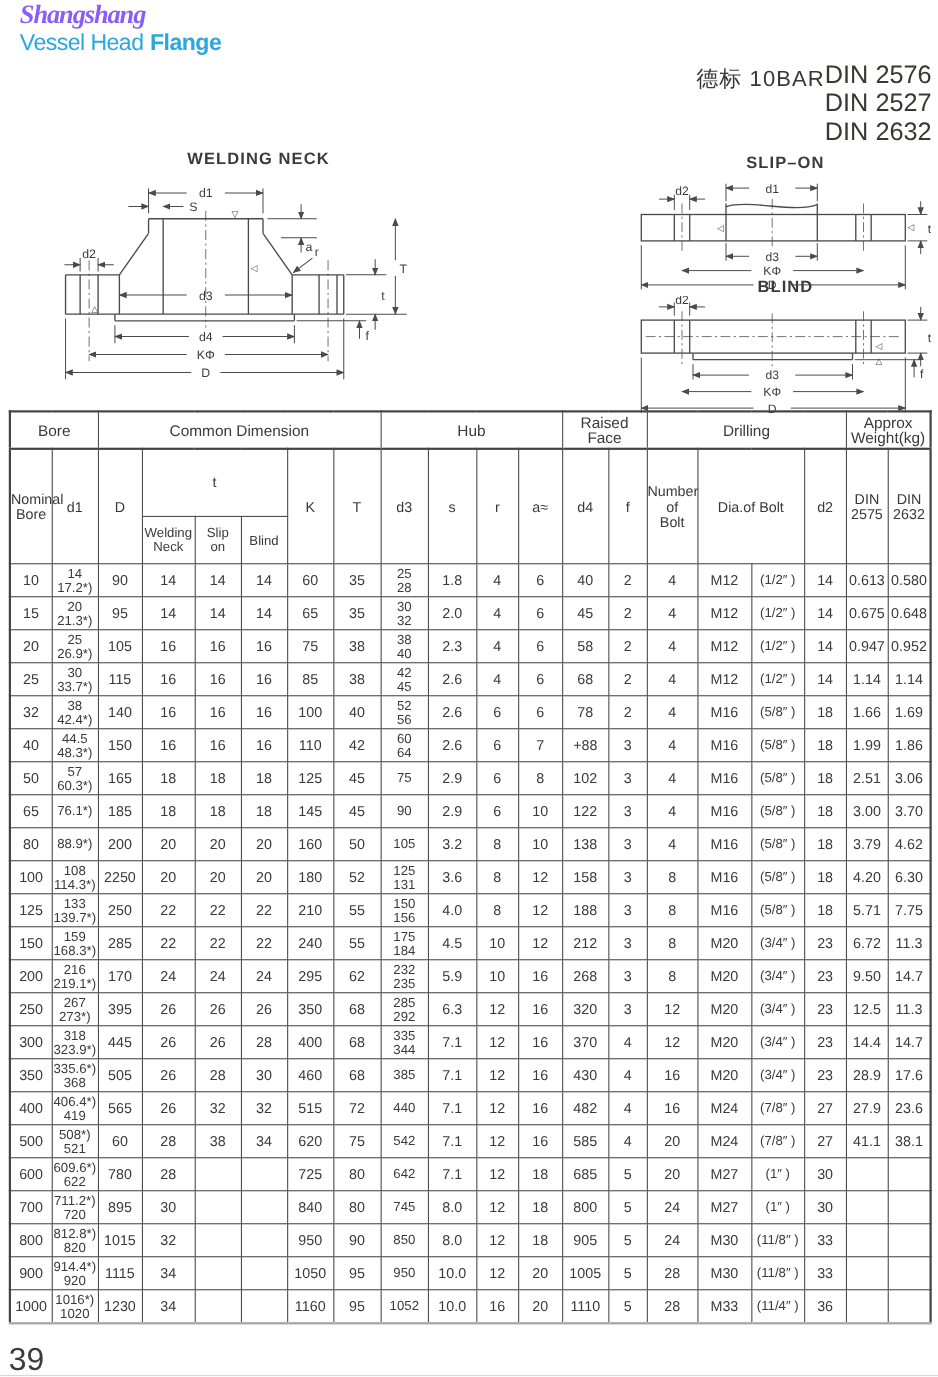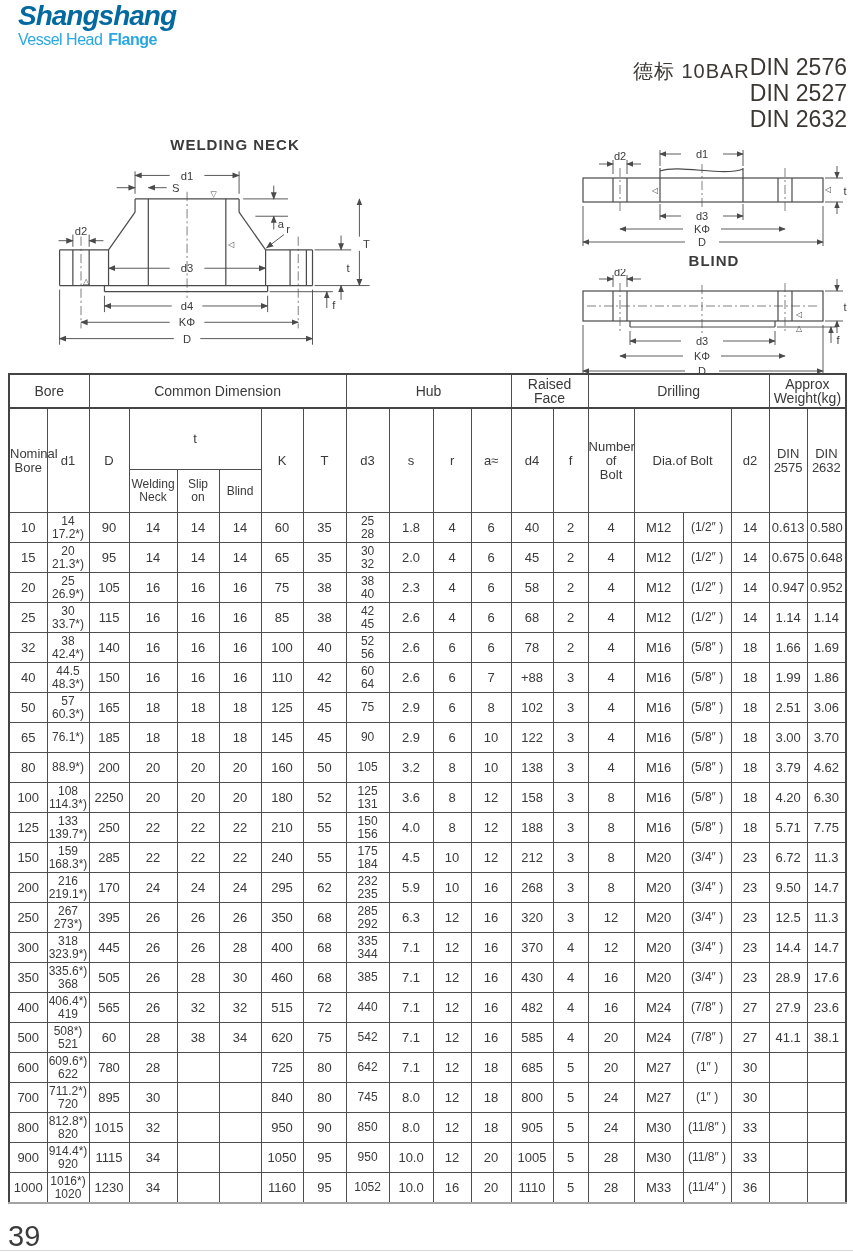--- a/index.html
+++ b/index.html
@@ -1,22 +1,22 @@
 <!DOCTYPE html>
 <html><head>
 <meta charset="utf-8">
 <style>
   html,body{margin:0;padding:0;background:#ffffff;}
   .page{position:relative;width:853px;height:1252px;background:#ffffff;overflow:hidden;
         font-family:"Liberation Sans","DejaVu Sans",sans-serif;color:#3a3a3a;}
 
   
   .logo{position:absolute;left:18px;top:2px;line-height:1;}
-  .logo-title{font-size:28px;font-weight:bold;font-style:italic;color:#0369a1;letter-spacing:-1px;}
-  .logo-sub{margin-top:2px;font-size:16px;color:#2aa7e0;letter-spacing:-0.5px;}
+  .logo-title{font-size:24px;font-weight:bold;font-style:italic;color:#8b5cf6;letter-spacing:-1px;font-family:Liberation Serif, serif;}
+  .logo-sub{margin-top:2px;font-size:21px;color:#2aa7e0;letter-spacing:-0.5px;}
   .logo-sub .reg{font-weight:normal;}
   .logo-sub .bold{font-weight:bold;margin-left:6px;}
   .hdr-right{position:absolute;right:6px;top:10px;display:flex;align-items:center;color:#3b3733;}
   .std-cn{font-size:20px;letter-spacing:1px;white-space:nowrap;}
   .din-list{font-size:23px;line-height:26px;text-align:left;white-space:nowrap;margin-top:44px;}
 
   
   figure{margin:0;padding:0;}
   .fig{position:absolute;}
   .fig figcaption{text-align:center;font-size:15px;font-weight:600;color:#3b3b3b;letter-spacing:1px;}
@@ -147,20 +147,21 @@
       </g>
       <g>
         <text class="tri" x="155" y="43">▽</text>
         <text class="tri" x="172" y="92">◁</text>
         <text class="tri" x="30" y="128">△</text>
       </g>
     </svg>
   </figure>
 
   <figure class="fig" style="left:575px;top:140px;width:278px;">
+    <figcaption>SLIP–ON</figcaption>
     <svg width="278" height="110" viewBox="0 0 278 110">
       <defs>
         <marker id="a2" viewBox="0 0 10 10" refX="9" refY="5" markerWidth="8" markerHeight="8" orient="auto">
             <path d="M0,1 L10,5 L0,9 z" fill="#4a4a4a"></path>
           </marker>
       </defs>
       <g>
         <rect class="ol" x="8" y="38" width="240" height="24"></rect>
         <line class="ol" x1="85" y1="28" x2="85" y2="62"></line>
         <line class="ol" x1="168" y1="28" x2="168" y2="62"></line>

